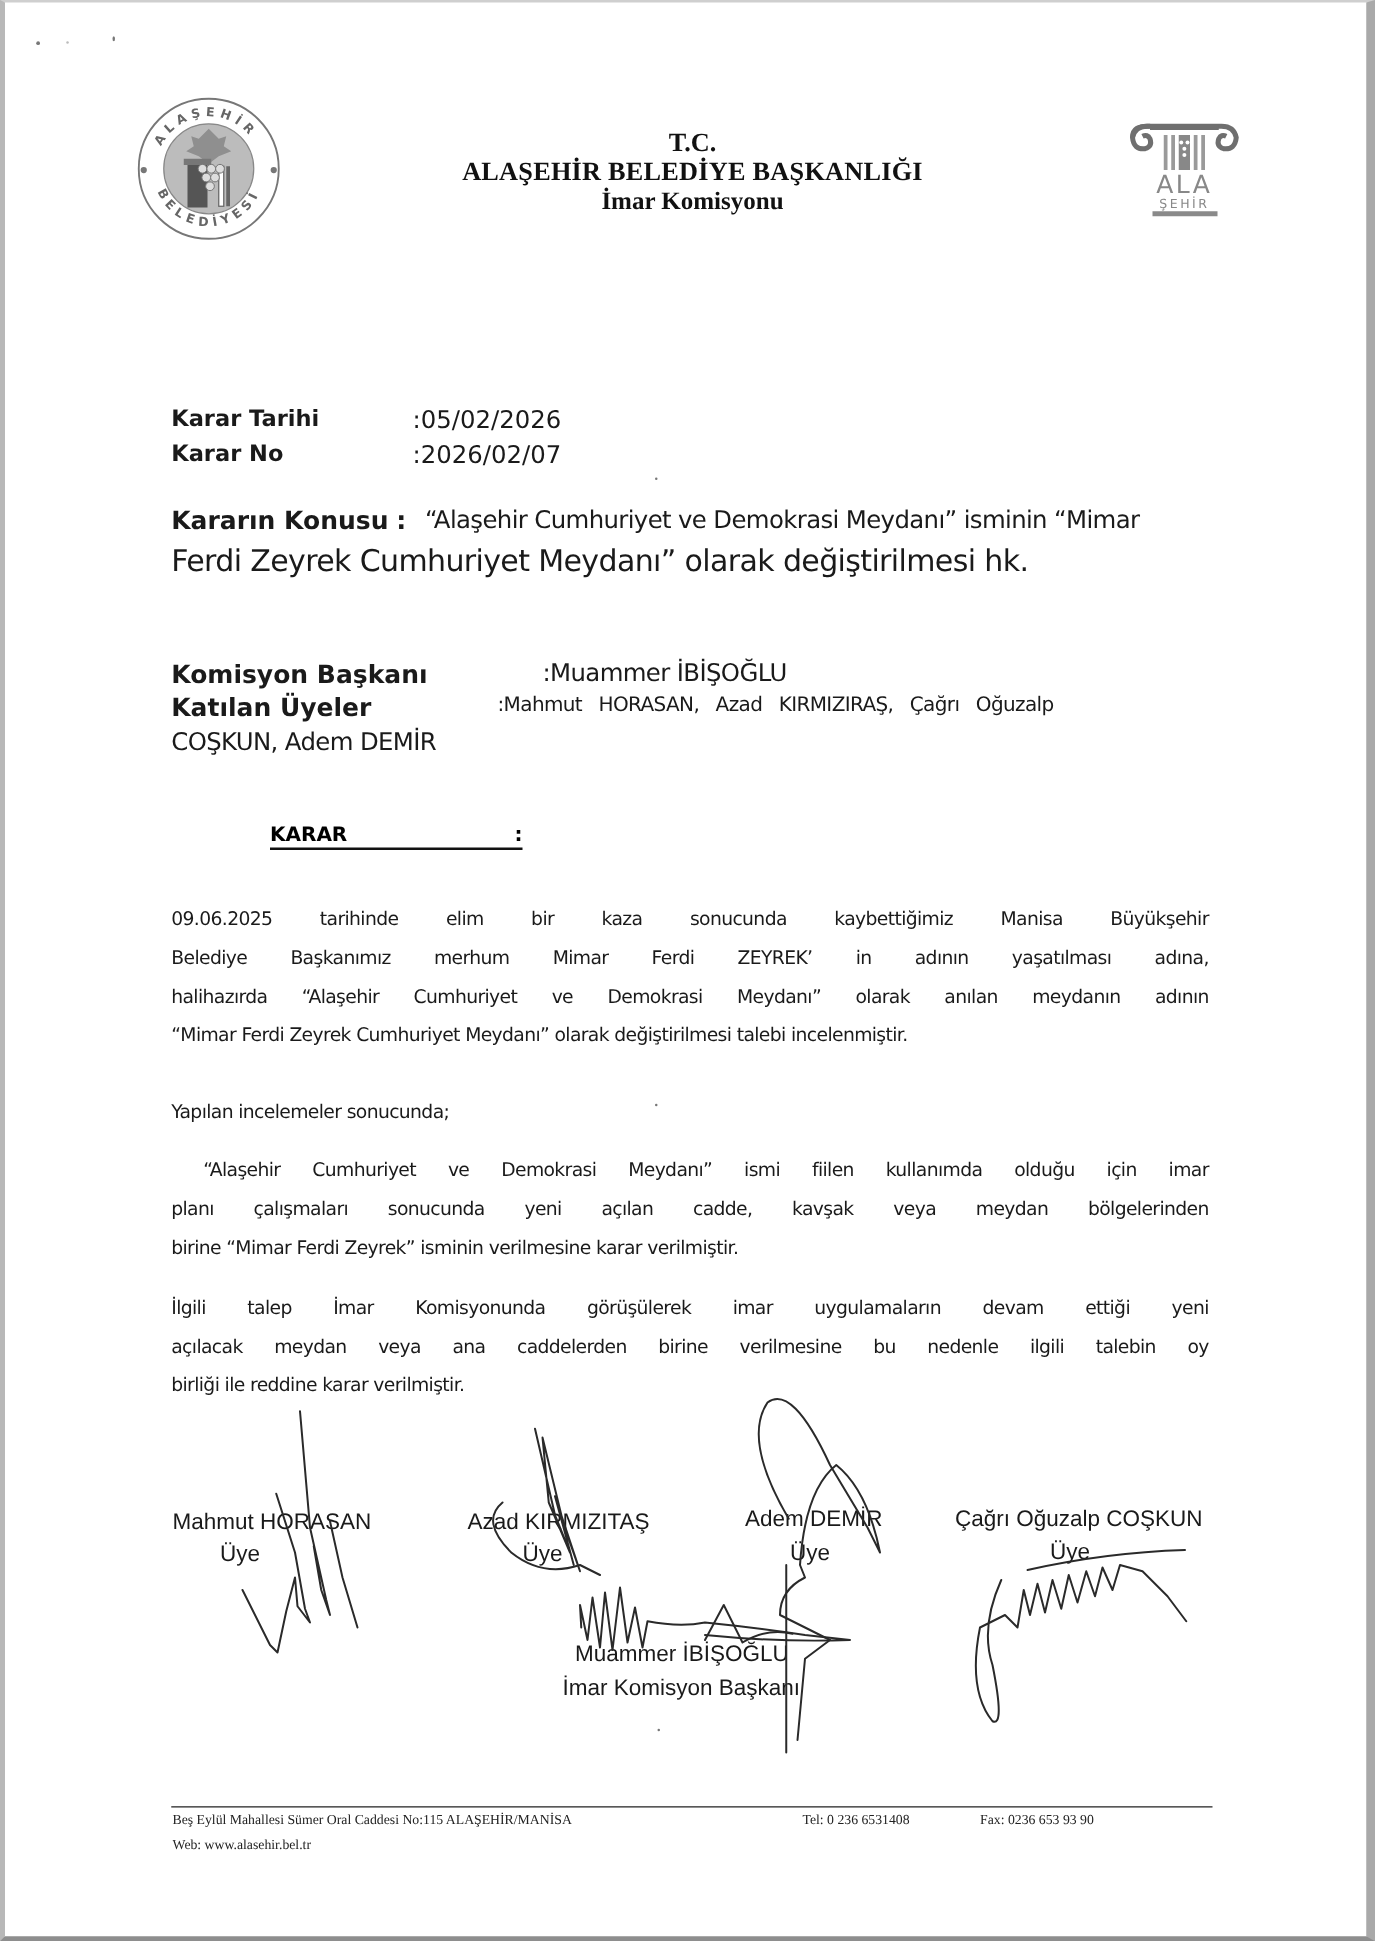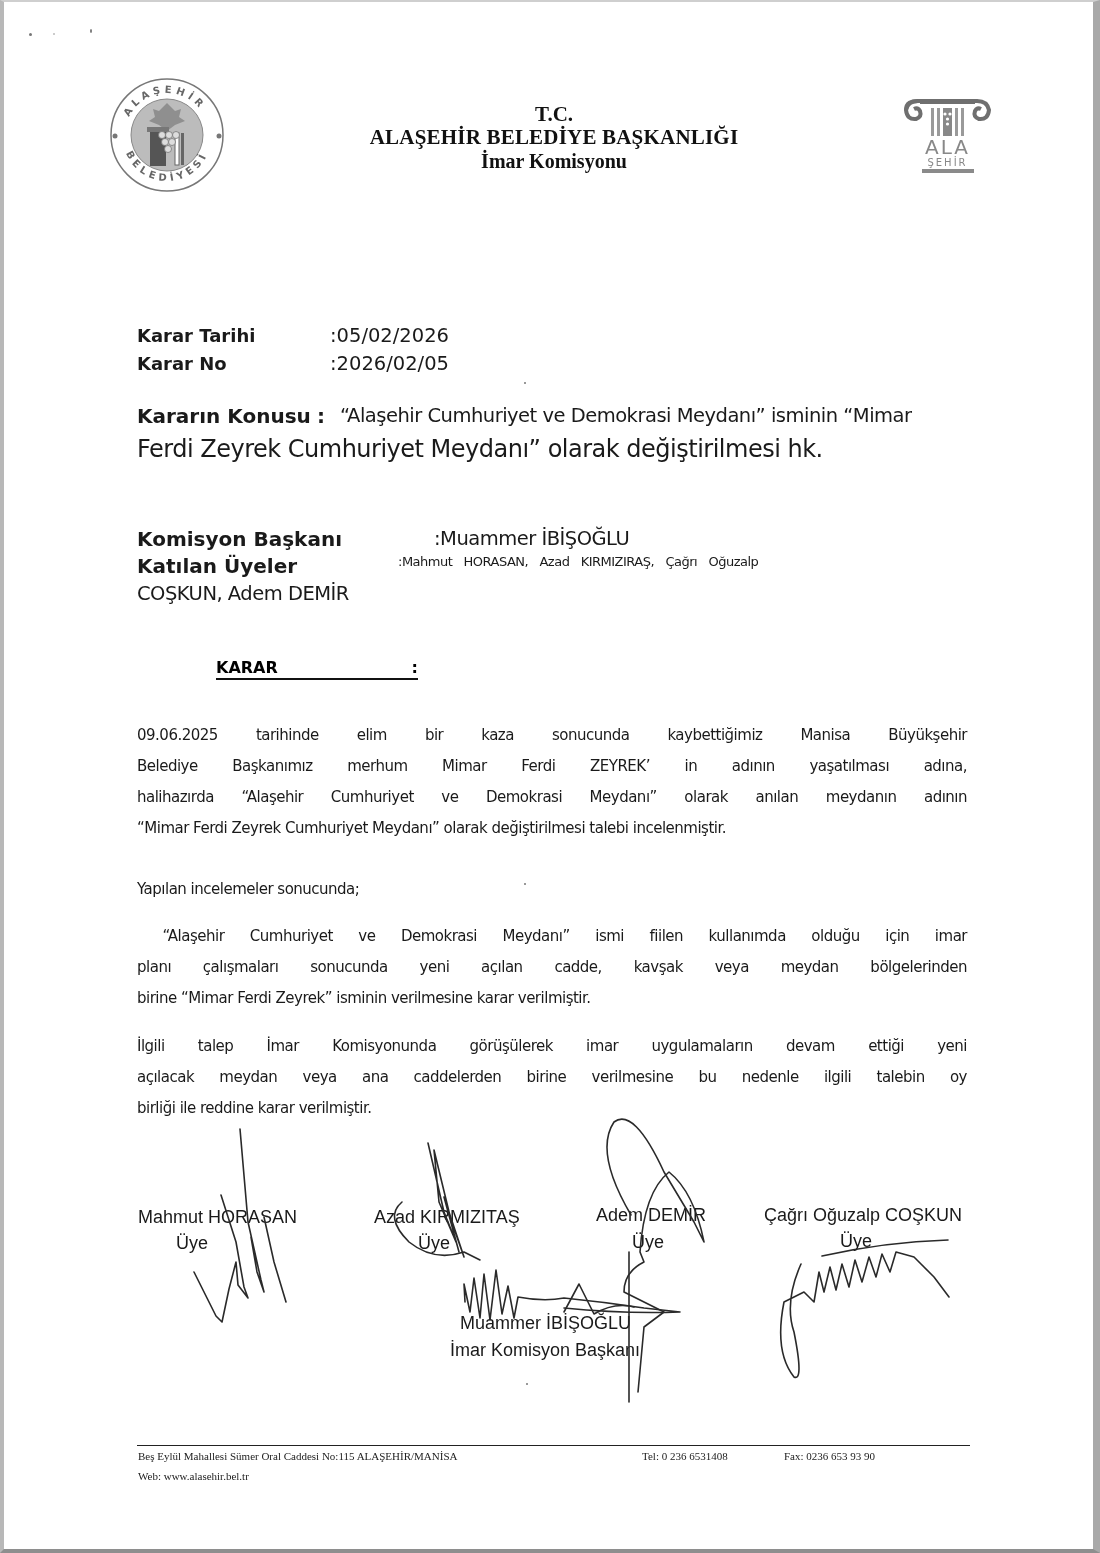--- a/index.html
+++ b/index.html
@@ -115,31 +115,31 @@
         </g>
       <text x="47.5" y="58" text-anchor="middle" font-family="DejaVu Sans, sans-serif" font-size="20" fill="#888" letter-spacing="2">ALA</text>
       <text x="47.5" y="70" text-anchor="middle" font-family="DejaVu Sans, sans-serif" font-size="10" fill="#888" letter-spacing="2">ŞEHİR</text>
       <rect x="22" y="73" width="52" height="4" fill="#8a8a8a"></rect>
     </svg>
   </div>
 
   <div class="row sans body-text label-bold" style="left:133px;top:323px;font-size:18px;">Karar Tarihi</div>
   <div class="row sans body-text" style="left:326px;top:322px;font-size:19.5px;text-align:right;">:05/02/2026</div>
   <div class="row sans body-text label-bold" style="left:133px;top:351px;font-size:18px;">Karar No</div>
-  <div class="row sans body-text" style="left:326px;top:350px;font-size:19.5px;">:2026/02/05</div>
+  <div class="row sans body-text" style="left:326px;top:350px;font-size:19.5px;">:2026/02/07</div>
 
   <div class="row sans body-text label-bold" style="left:133px;top:402px;font-size:20px;">Kararın Konusu</div>
   <div class="row sans body-text label-bold" style="left:313px;top:402px;font-size:20px;">:</div>
   <div class="row sans body-text" style="left:336px;top:402px;font-size:19.5px;letter-spacing:-0.5px;">“Alaşehir Cumhuriyet ve Demokrasi Meydanı” isminin “Mimar</div>
   <div class="row sans body-text" style="left:133px;top:433px;font-size:24px;letter-spacing:-0.5px;">Ferdi Zeyrek Cumhuriyet Meydanı” olarak değiştirilmesi hk.</div>
 
   <div class="row sans body-text label-bold" style="left:133px;top:525px;font-size:20px;">Komisyon Başkanı</div>
   <div class="row sans body-text" style="left:394px;top:525px;font-size:19.5px;letter-spacing:-0.5px;margin-left:36px;">:Muammer İBİŞOĞLU</div>
   <div class="row sans body-text label-bold" style="left:133px;top:552px;font-size:20px;">Katılan Üyeler</div>
-  <div class="row sans body-text" style="left:394px;top:552px;font-size:13px;letter-spacing:-0.5px;word-spacing:2px;white-space:pre;">:Mahmut  HORASAN,  Azad  KIRMIZIRAŞ,  Çağrı  Oğuzalp</div>
+  <div class="row sans body-text" style="left:394px;top:552px;font-size:16px;letter-spacing:-0.5px;word-spacing:2px;white-space:pre;">:Mahmut  HORASAN,  Azad  KIRMIZIRAŞ,  Çağrı  Oğuzalp</div>
   <div class="row sans body-text" style="left:133px;top:580px;font-size:19.5px;letter-spacing:-0.5px;">COŞKUN, Adem DEMİR</div>
 
   <div class="karar sans">
     <span>KARAR</span>
     <span class="colon">:</span>
   </div>
 
   <div class="para sans" style="top:718px;letter-spacing:-0.5px;">
     <span class="ln">09.06.2025 tarihinde elim bir kaza sonucunda kaybettiğimiz Manisa Büyükşehir</span>
     <span class="ln">Belediye Başkanımız merhum Mimar Ferdi ZEYREK’ in adının yaşatılması adına,</span>

